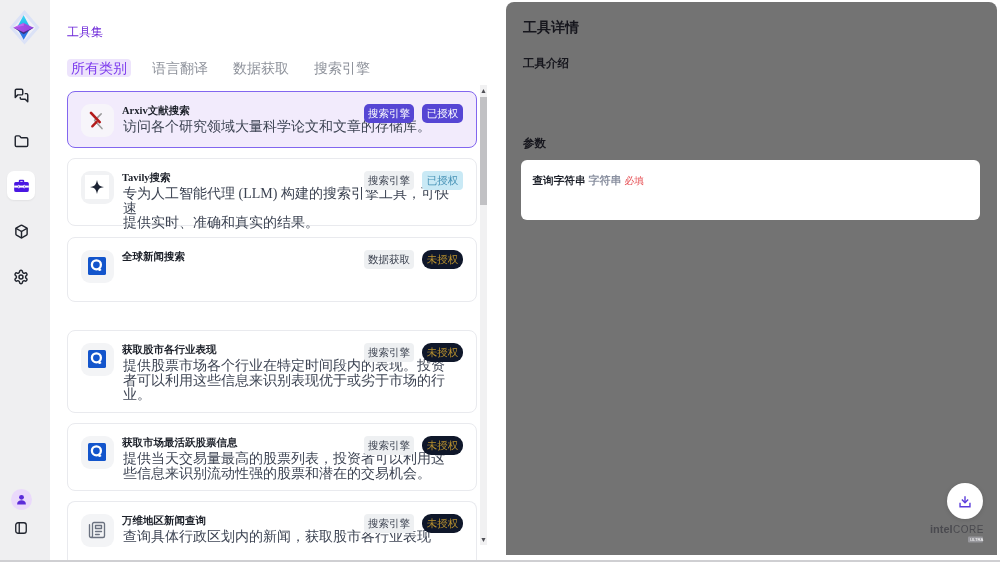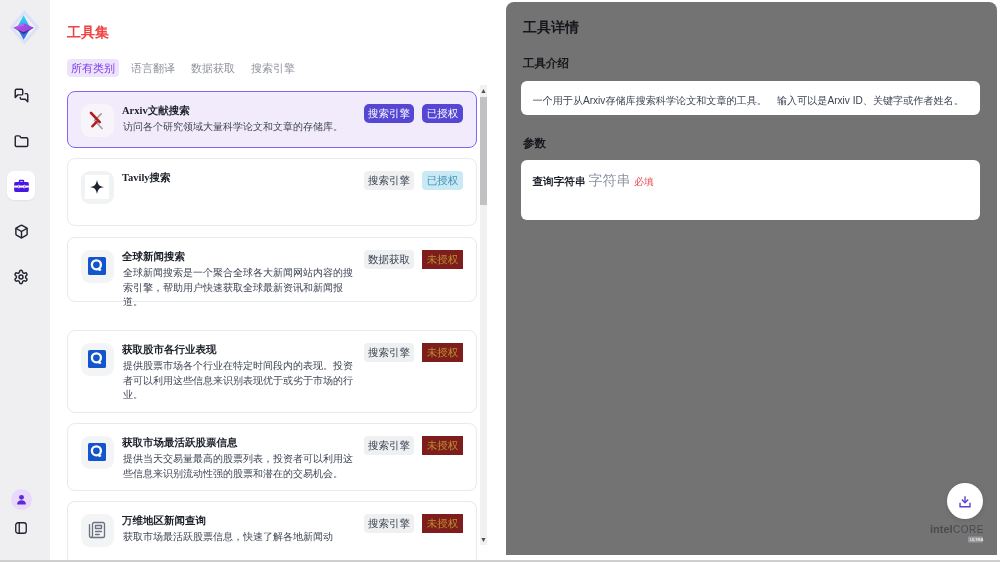--- a/index.html
+++ b/index.html
@@ -10,39 +10,39 @@
 
 .sidebar { position:absolute; left:0; top:0; width:50px; height:560px; background:#efeff1; }
 .side-ic { position:absolute; left:0; width:42px; display:flex; justify-content:center; }
 .logo { position:absolute; left:8px; top:9px; }
 .active-tile { position:absolute; left:7px; top:171px; width:28px; height:29px;
   background:#fff; border-radius:7px; box-shadow:0 1px 2px rgba(0,0,0,.06); }
 .avatar { position:absolute; left:11px; top:489px; width:21px; height:21px; border-radius:50%;
   background:#ead9fb; display:flex; align-items:center; justify-content:center; }
 
 .listwrap { position:absolute; left:50px; top:0; width:456px; height:560px; background:#fff; }
-.h1 { position:absolute; left:17px; top:25px; font-size:14px; line-height:15px; font-weight:bold; color:#ef4444; }
-.tabs { position:absolute; left:17px; top:59px; height:18px; display:flex; gap:8px; font-size:11px; }
+.h1 { position:absolute; left:17px; top:25px; font-size:12px; line-height:15px; font-weight:normal; color:#6d28d9; }
+.tabs { position:absolute; left:17px; top:59px; height:18px; display:flex; gap:17px; font-size:14px; }
 .tab { color:#8e929b; padding:3.5px 4px; border-radius:4px; line-height:11px; }
 .tab.act { color:#7c3aed; background:#ede4fc; }
 
 .card { position:absolute; left:17px; width:410px; background:#fff; border:1px solid #e9eaee;
   border-radius:8px;font-family:Liberation Serif, serif; }
 .card.sel { background:#f2ebfc; border:1.5px solid #8266ef; }
 .tile { position:absolute; left:12.5px; top:11.5px; width:33px; height:33px; border-radius:9px;
   background:#f3f4f6; display:flex; align-items:center; justify-content:center; }
 .card.sel .tile { background:#f7f5fa; }
 .ct { position:absolute; left:54px; top:11px; font-size:10.5px; font-weight:bold; color:#1b1f28; line-height:16px; }
-.cd { position:absolute; left:55px; top:28px; width:330px; font-size:10px; color:#3d4453; line-height:14.5px; }
+.cd { position:absolute; left:55px; top:28px; width:330px; font-size:14px; color:#3d4453; line-height:14.5px; }
 .bdg { position:absolute; top:12px; height:19px; border-radius:5px; font-size:10.5px;
   display:flex; align-items:center; justify-content:center; line-height:19px; }
 .b-pur { background:#5646d4; color:#fff; }
 .b-gray { background:#eef0f2; color:#3c4250; border-radius:4px; }
 .b-blue { background:#c9e9f5; color:#4591b5; border-radius:4px; }
-.b-yel  { background:#7f1d1d; color:#b9912e; border-radius:0; }
+.b-yel  { background:#0f172a; color:#b9912e; border-radius:9px; }
 
 .sb { position:absolute; left:430px; top:85px; width:7px; height:460px; background:#f1f1f2; }
 .sb-thumb { position:absolute; left:0; top:12px; width:7px; height:108px; background:#c1c1c4; }
 .sb-ar { position:absolute; left:0; width:7px; height:7px; color:#4f4f55; font-size:7px; line-height:7px; text-align:center; }
 
 .rpanel { position:absolute; left:506px; top:2px; width:491px; height:553px;
   background:#737373; border-radius:8px 8px 0 0; }
 .r-h1 { position:absolute; left:17px; top:18px; font-size:14px; line-height:15px; font-weight:bold; color:#16161d; }
 .r-h2 { position:absolute; left:17px; font-size:11.5px; line-height:12px; font-weight:bold; color:#16161d; }
 .r-card { position:absolute; left:15px; width:459px; background:#fff; border-radius:6px; }
@@ -150,35 +150,35 @@
 
     <div class="card" style="top:158px; height:68px;padding-left:8px;">
       <div class="tile" style="background:#f1f2f4;">
         <div style="width:24px;height:24px;background:#fff;display:flex;align-items:center;justify-content:center;">
         <svg width="16" height="16" viewBox="0 0 24 24" fill="#1c2333">
               <path d="M12 1.5c.9 4.4 2.2 6.6 3.3 7.7 1.1 1.1 3.3 2 7.2 2.8-3.9.8-6.1 1.7-7.2 2.8-1.1 1.1-2.4 3.3-3.3 7.7-.9-4.4-2.2-6.6-3.3-7.7-1.1-1.1-3.3-2-7.2-2.8 3.9-.8 6.1-1.7 7.2-2.8 1.1-1.1 2.4-3.3 3.3-7.7z"></path>
             </svg>
         </div>
       </div>
       <div class="ct">Tavily搜索</div>
+      <div class="cd">专为人工智能代理 (LLM) 构建的搜索引擎工具，可快速<br>提供实时、准确和真实的结果。</div>
       <div class="bdg b-gray" style="right:62px; width:50px;">搜索引擎</div>
       <div class="bdg b-blue" style="right:13px; width:41px;">已授权</div>
     </div>
 
     <div class="card" style="top:237px; height:65px;">
       <div class="tile">
         <svg width="18" height="18" viewBox="0 0 18 18">
             <rect width="18" height="18" rx="1.6" fill="#1355cc"></rect>
             <circle cx="8.4" cy="7.8" r="4.5" fill="none" stroke="#fff" stroke-width="2.3"></circle>
             <circle cx="8.4" cy="7.8" r="2.1" fill="#1355cc"></circle>
             <path d="M10.6 10.8 Q12.8 11.6 13.6 13.1 Q12.2 14.2 10.4 13.9 Q11.2 12.4 10.6 10.8 z" fill="#fff"></path>
           </svg>
       </div>
       <div class="ct">全球新闻搜索</div>
-      <div class="cd">全球新闻搜索是一个聚合全球各大新闻网站内容的搜<br>索引擎，帮助用户快速获取全球最新资讯和新闻报<br>道。</div>
       <div class="bdg b-gray" style="right:62px; width:50px;">数据获取</div>
       <div class="bdg b-yel" style="right:13px; width:41px;">未授权</div>
     </div>
 
     <div class="card" style="top:330px; height:83px;">
       <div class="tile">
         <svg width="18" height="18" viewBox="0 0 18 18">
             <rect width="18" height="18" rx="1.6" fill="#1355cc"></rect>
             <circle cx="8.4" cy="7.8" r="4.5" fill="none" stroke="#fff" stroke-width="2.3"></circle>
             <circle cx="8.4" cy="7.8" r="2.1" fill="#1355cc"></circle>
@@ -209,43 +209,40 @@
     <div class="card" style="top:501px; height:59px; border-bottom:none; border-radius:8px 8px 0 0;">
       <div class="tile">
         <svg width="18" height="18" viewBox="0 0 24 24" fill="none" stroke="#6b7280" stroke-width="1.8" stroke-linecap="round" stroke-linejoin="round">
             <path d="M4 22h16a2 2 0 0 0 2-2V4a2 2 0 0 0-2-2H8a2 2 0 0 0-2 2v16a2 2 0 0 1-4 0V5"></path>
             <path d="M18 14h-8"></path>
             <path d="M15 18h-5"></path>
             <path d="M10 6h8v4h-8V6Z"></path>
           </svg>
       </div>
       <div class="ct">万维地区新闻查询</div>
-      <div class="cd">获取市场最活跃股票信息，快速了解各地新闻动</div>
+      <div class="cd">查询具体行政区划内的新闻，获取股市各行业表现</div>
       <div class="bdg b-gray" style="right:62px; width:50px;">搜索引擎</div>
       <div class="bdg b-yel" style="right:13px; width:41px;">未授权</div>
     </div>
 
     <div class="sb">
       <div class="sb-thumb"></div>
       <div class="sb-ar" style="top:2px;">▲</div>
       <div class="sb-ar" style="bottom:2px;">▼</div>
     </div>
   </div>
 
   <div class="rpanel">
     <div class="r-h1">工具详情</div>
     <div class="r-h2" style="top:55px;">工具介绍</div>
-    <div class="r-card" style="top:79px; height:34px;">
-      <div class="intro-txt">一个用于从Arxiv存储库搜索科学论文和文章的工具。　输入可以是Arxiv ID、关键字或作者姓名。</div>
-    </div>
     <div class="r-h2" style="top:135px;">参数</div>
     <div class="r-card" style="top:158px; height:60px;">
       <div style="position:absolute; left:11.5px; top:15px; font-size:10.6px; line-height:11px;">
         <span style="font-weight:bold; color:#1b1f28;text-align:right;">查询字符串</span>
-        <span style="font-size:14px; color:#8a90a0;"> 字符串 </span>
+        <span style="font-size:11px; color:#8a90a0;font-weight:bold;"> 字符串 </span>
         <span style="font-size:9.8px; color:#e5484d;">必填</span>
       </div>
     </div>
 
     <div class="dl">
       <svg width="14" height="15" viewBox="0 0 24 25" fill="none" stroke="#5b3ddb" stroke-width="2.4" stroke-linecap="square">
           <path d="M12 4.5v9"></path>
           <path d="m7.5 10 4.5 4.5L16.5 10" stroke-linejoin="round" fill="none"></path>
           <path d="M3.5 16v5.5h17V16" stroke-linejoin="miter"></path>
         </svg>

